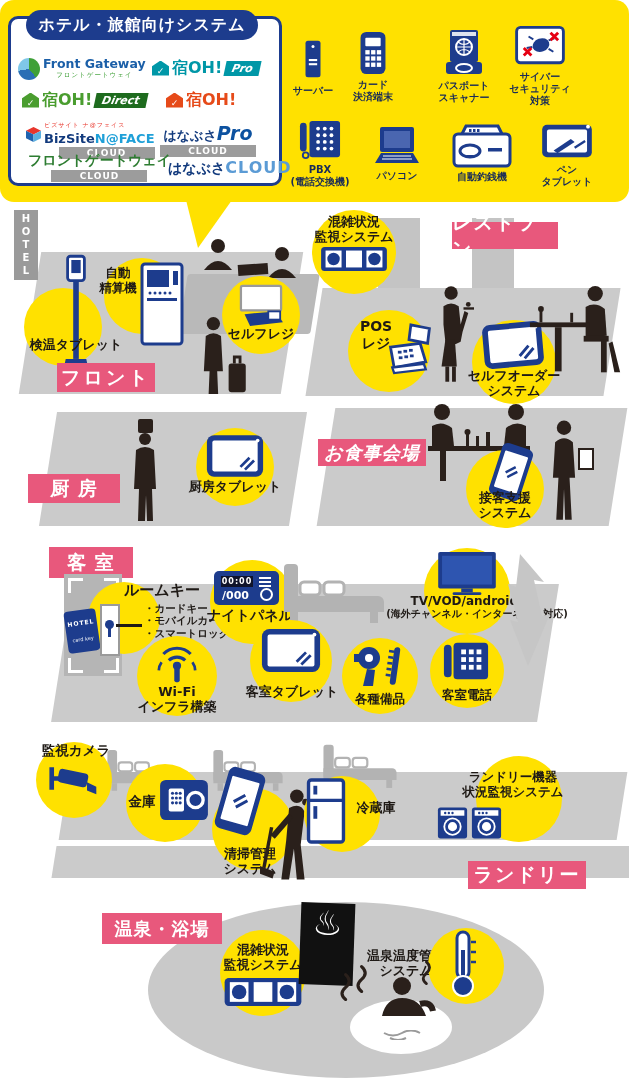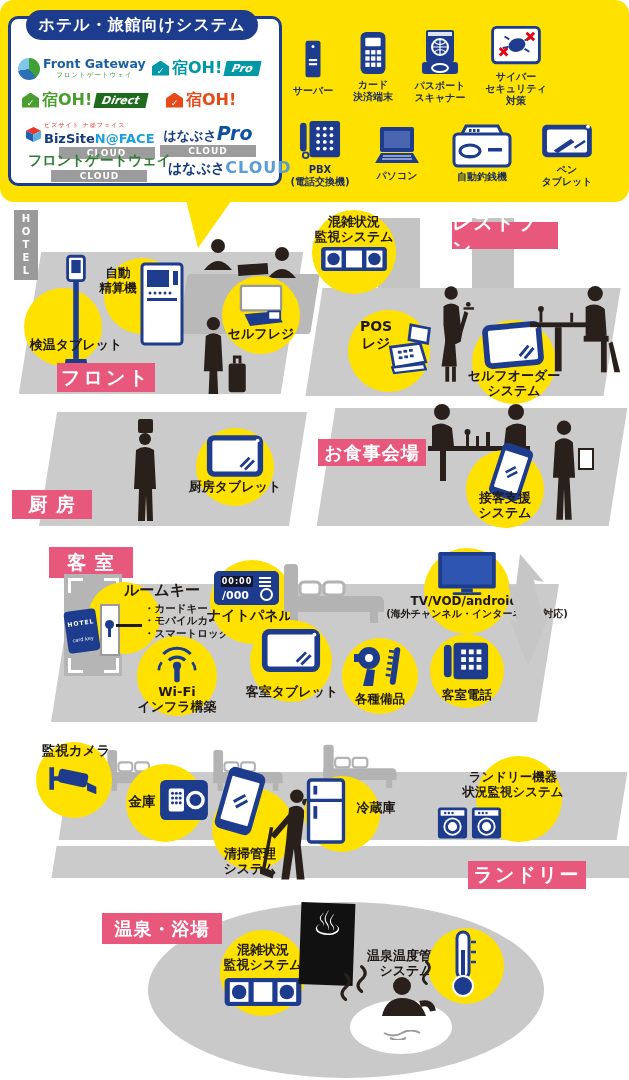--- a/index.html
+++ b/index.html
@@ -202,21 +202,21 @@
           <rect x="7" y="27.5" width="4.5" height="4.5" fill="#fff"></rect>
             <rect x="13" y="27.5" width="4.5" height="4.5" fill="#fff"></rect>
             <rect x="19" y="27.5" width="4.5" height="4.5" fill="#fff"></rect>
           <rect x="7" y="34" width="4.5" height="4.5" fill="#fff"></rect>
             <rect x="13" y="34" width="4.5" height="4.5" fill="#fff"></rect>
             <rect x="19" y="34" width="4.5" height="4.5" fill="#fff"></rect>
         </svg>
         <div class="dev-label">カード
 決済端末</div>
       </div>
-      <div class="dev" style="width:64px;">
+      <div class="dev" style="width:64px;margin-left:24px;">
         <svg width="44" height="48" viewBox="0 0 44 48">
           <rect x="8" y="1" width="28" height="32" rx="2" fill="#1d3c8d"></rect>
           <rect x="10" y="3" width="24" height="4" fill="#fff" opacity=".85"></rect>
           <circle cx="22" cy="18" r="8" fill="none" stroke="#fff" stroke-width="2"></circle>
           <path d="M14 18 h16 M22 10 v16 M16 13 q6 5 12 0 M16 23 q6 -5 12 0" stroke="#fff" stroke-width="1.2" fill="none"></path>
           <rect x="4" y="33" width="36" height="12" rx="3" fill="#1d3c8d"></rect>
           <ellipse cx="22" cy="39" rx="8" ry="4" fill="none" stroke="#fff" stroke-width="2"></ellipse>
         </svg>
         <div class="dev-label">パスポート
 スキャナー</div>
@@ -404,35 +404,35 @@
     <rect x="2" y="42" width="62" height="5" fill="#2a201b"></rect>
     <rect x="28" y="47" width="7" height="46" fill="#2a201b"></rect>
     <rect x="12" y="30" width="3" height="12" fill="#2a201b"></rect>
       <circle cx="13.5" cy="28" r="3" fill="#2a201b"></circle>
     <rect x="44" y="32" width="3" height="10" fill="#2a201b"></rect>
     <path d="M88 62 L96 94 L90 94 L84 64 Z" fill="#2a201b"></path>
   </svg>
 
   
   <div class="abs floor" style="left:48px;top:412px;width:250px;height:114px;"></div>
-  <div class="abs area" style="left:12px;top:474px;width:80px;height:29px;letter-spacing:1px;margin-top:16px;">厨 房</div>
+  <div class="abs area" style="left:28px;top:474px;width:92px;height:29px;letter-spacing:1px;">厨 房</div>
   <svg class="abs" style="left:124px;top:416px;" width="44" height="108" viewBox="0 0 44 106">
     <rect x="14" y="2" width="15" height="14" rx="2" fill="#2a201b"></rect>
     <circle cx="21" cy="22" r="6" fill="#2a201b"></circle>
     <path d="M12 33 Q21 27 30 33 L32 72 L28 72 L29 104 L23 104 L22 78 L21 104 L14 104 L15 72 L10 72 Z" fill="#2a201b"></path>
   </svg>
   <div class="abs yc" style="left:196px;top:428px;width:78px;height:78px;"></div>
   <svg class="abs" style="left:206px;top:434px;" width="58" height="44">
       <use href="#sym-tablet"></use>
     </svg>
   <div class="abs ilabel" style="left:178px;top:479px;width:114px;">厨房タブレット</div>
 
   
   <div class="abs floor" style="left:326px;top:408px;width:292px;height:118px;"></div>
-  <div class="abs area" style="left:318px;top:439px;width:108px;height:27px;letter-spacing:1px;font-size:18px;">お食事会場</div>
+  <div class="abs area" style="left:318px;top:439px;width:108px;height:27px;letter-spacing:1px;font-size:18px;font-style:italic;">お食事会場</div>
   <svg class="abs" style="left:420px;top:402px;" width="118" height="80" viewBox="0 0 118 80">
     <circle cx="22" cy="10" r="8" fill="#2a201b"></circle>
     <path d="M12 24 Q22 18 32 26 L34 44 L12 46 Z" fill="#2a201b"></path>
     <circle cx="96" cy="10" r="8" fill="#2a201b"></circle>
     <path d="M86 26 Q96 18 106 24 L106 46 L84 44 Z" fill="#2a201b"></path>
     <rect x="8" y="44" width="102" height="5" fill="#2a201b"></rect>
     <rect x="20" y="49" width="6" height="30" fill="#2a201b"></rect>
     <rect x="92" y="49" width="6" height="30" fill="#2a201b"></rect>
     <rect x="46" y="32" width="3" height="12" fill="#2a201b"></rect>
       <circle cx="47.5" cy="30" r="3" fill="#2a201b"></circle>

